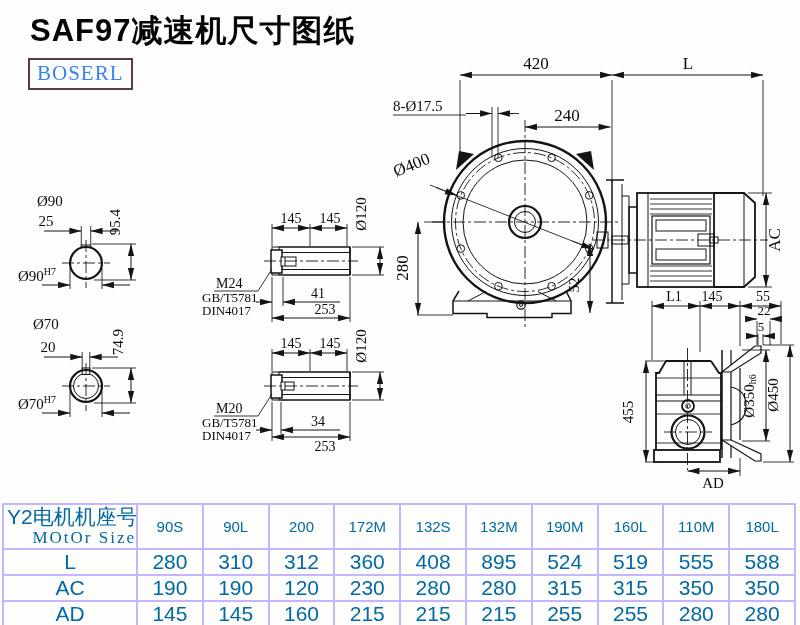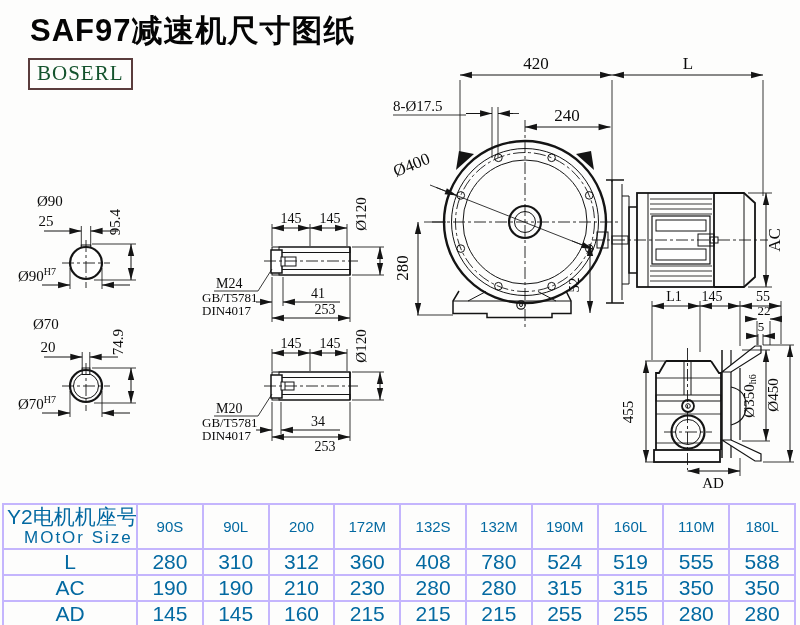--- a/index.html
+++ b/index.html
@@ -1,41 +1,41 @@
 <!DOCTYPE html>
 <html><head>
 <meta charset="utf-8">
 <style>
   html,body{margin:0;padding:0;background:#fff;}
   #stage{position:relative;width:800px;height:625px;background:#fdfdfc;overflow:hidden;
          font-family:"Liberation Sans",sans-serif;}
   #title{position:absolute;left:30px;top:10px;font-size:31px;font-weight:bold;color:#050505;
          letter-spacing:1px;white-space:nowrap;}
   #logo{position:absolute;left:28px;top:58px;border:2px solid #5a3c3c;padding:0 7px;line-height:26px;}
-  #logo span{font-family:"Liberation Serif",serif;font-size:21px;color:#14532d;letter-spacing:1px;}
+  #logo span{font-family:"Liberation Serif",serif;font-size:21px;color:#3b82f6;letter-spacing:1px;}
   svg{position:absolute;left:0;top:0;}
   .ln{stroke:#141414;fill:none;stroke-width:1;}
   .t24{stroke-width:2.4;} .t22{stroke-width:2.2;} .t18{stroke-width:1.8;} .t15{stroke-width:1.5;} .t12{stroke-width:1.2;}
   .t08{stroke-width:0.85;}
   .cl{stroke-dasharray:12 3 3 3;stroke-width:0.9;}
   .dd{marker-start:url(#arr);marker-end:url(#arr);}
   .de{marker-end:url(#arr);}
   .wf{fill:#fff;}
   .bk{fill:#141414;stroke:none;}
   text{font-family:"Liberation Serif",serif;fill:#0c0c0c;}
   .dt{font-size:15px;} .dt17{font-size:17px;} .dt14{font-size:14px;} .dt13{font-size:13px;}
   #dimtable{position:absolute;left:2px;top:503px;width:794px;height:120px;border-collapse:collapse;
             table-layout:fixed;}
   #dimtable td{border:2px solid #c4b5fd;text-align:center;vertical-align:middle;padding:0;
                font-size:21px;color:#0369a1;overflow:hidden;white-space:nowrap;}
   #dimtable td.hd{font-size:15px;}
   #dimtable tr.vals{height:25px;}
   .hcell-l1{font-size:21px;text-align:left;padding-left:3px;line-height:23px;}
-  .hcell-l2{font-family:Liberation Sans, sans-serif;font-size:17px;text-align:left;
-            letter-spacing:2px;line-height:20px;margin-left:20px;}
+  .hcell-l2{font-family:Liberation Serif, serif;font-size:17px;text-align:right;
+            letter-spacing:2px;line-height:20px;}
 </style>
 </head>
 <body>
 
 <div id="stage">
 
   <div id="title">SAF97减速机尺寸图纸</div>
   <div id="logo">
     <span>BOSERL</span>
   </div>
@@ -414,31 +414,31 @@
       <td class="hd">110M</td>
       <td class="hd">180L</td>
     </tr>
     <tr class="vals">
       <td>L</td>
       <td>280</td>
       <td>310</td>
       <td>312</td>
       <td>360</td>
       <td>408</td>
-      <td>780</td>
+      <td>895</td>
       <td>524</td>
       <td>519</td>
       <td>555</td>
       <td>588</td>
     </tr>
     <tr class="vals">
       <td>AC</td>
       <td>190</td>
       <td>190</td>
-      <td>210</td>
+      <td>120</td>
       <td>230</td>
       <td>280</td>
       <td>280</td>
       <td>315</td>
       <td>315</td>
       <td>350</td>
       <td>350</td>
     </tr>
     <tr class="vals">
       <td>AD</td>

